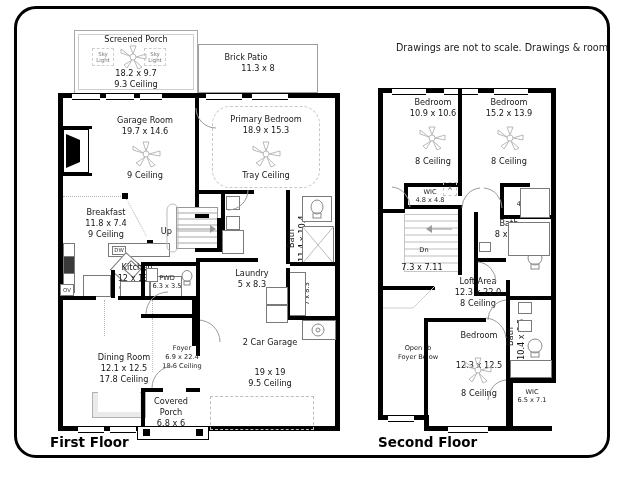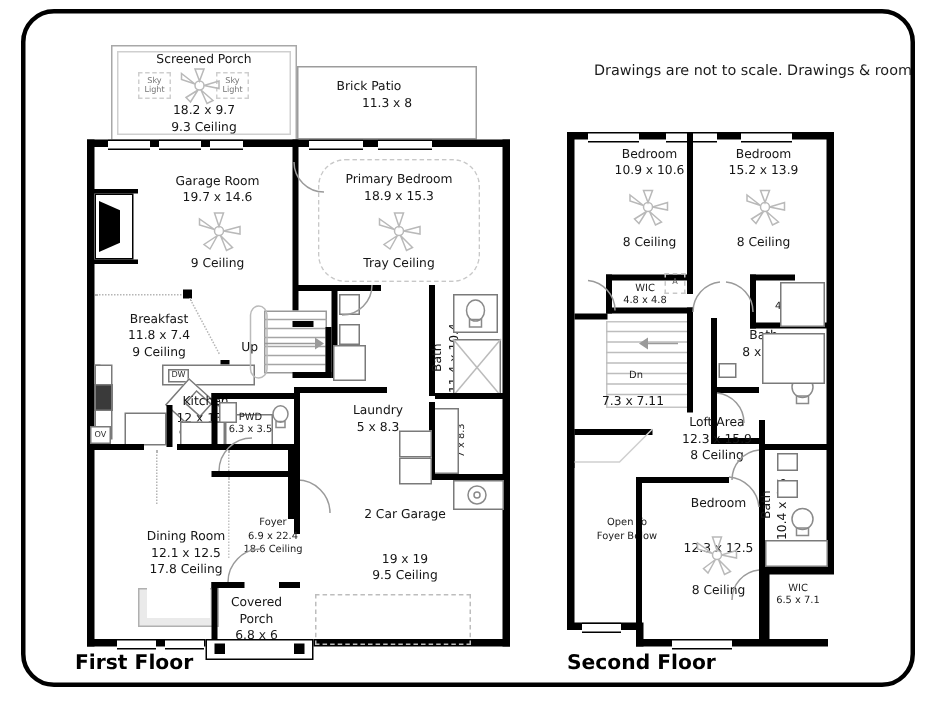--- a/index.html
+++ b/index.html
@@ -368,21 +368,21 @@
       <line x1="6" y1="5" x2="28" y2="5" stroke="#9a9a9a"></line>
       <path d="M2 5 L8 1 L8 9 Z" fill="#9a9a9a"></path>
     </svg>
     <div class="txt7" style="left:414px;top:246px;width:20px;">Dn</div>
     <div class="w" style="left:383px;top:209px;width:22px;height:4px;"></div>
     <div class="w" style="left:458px;top:205px;width:4px;height:70px;"></div>
 
     <div class="txt" style="left:385px;top:262px;width:74px;">7.3 x 7.11</div>
 
     <div class="txt" style="left:430px;top:276px;width:96px;">Loft Area</div>
-    <div class="txt" style="left:430px;top:287px;width:96px;">12.3 x 15.9</div>
+    <div class="txt" style="left:430px;top:287px;width:96px;">12.3 x 22.0</div>
     <div class="txt" style="left:430px;top:298px;width:96px;">8 Ceiling</div>
 
     <div class="w" style="left:383px;top:286px;width:52px;height:4px;"></div>
     <svg style="position:absolute;left:383px;top:286px;" width="56" height="34">
       <path d="M52 0 L30 22 L0 22" fill="none" stroke="#cfcfcf"></path>
     </svg>
     <div class="txt7" style="left:382px;top:344px;width:72px;">Open To</div>
     <div class="txt7" style="left:382px;top:353px;width:72px;">Foyer Below</div>
     <div class="w" style="left:424px;top:318px;width:4px;height:102px;"></div>
     <div class="w" style="left:424px;top:318px;width:62px;height:4px;"></div>

